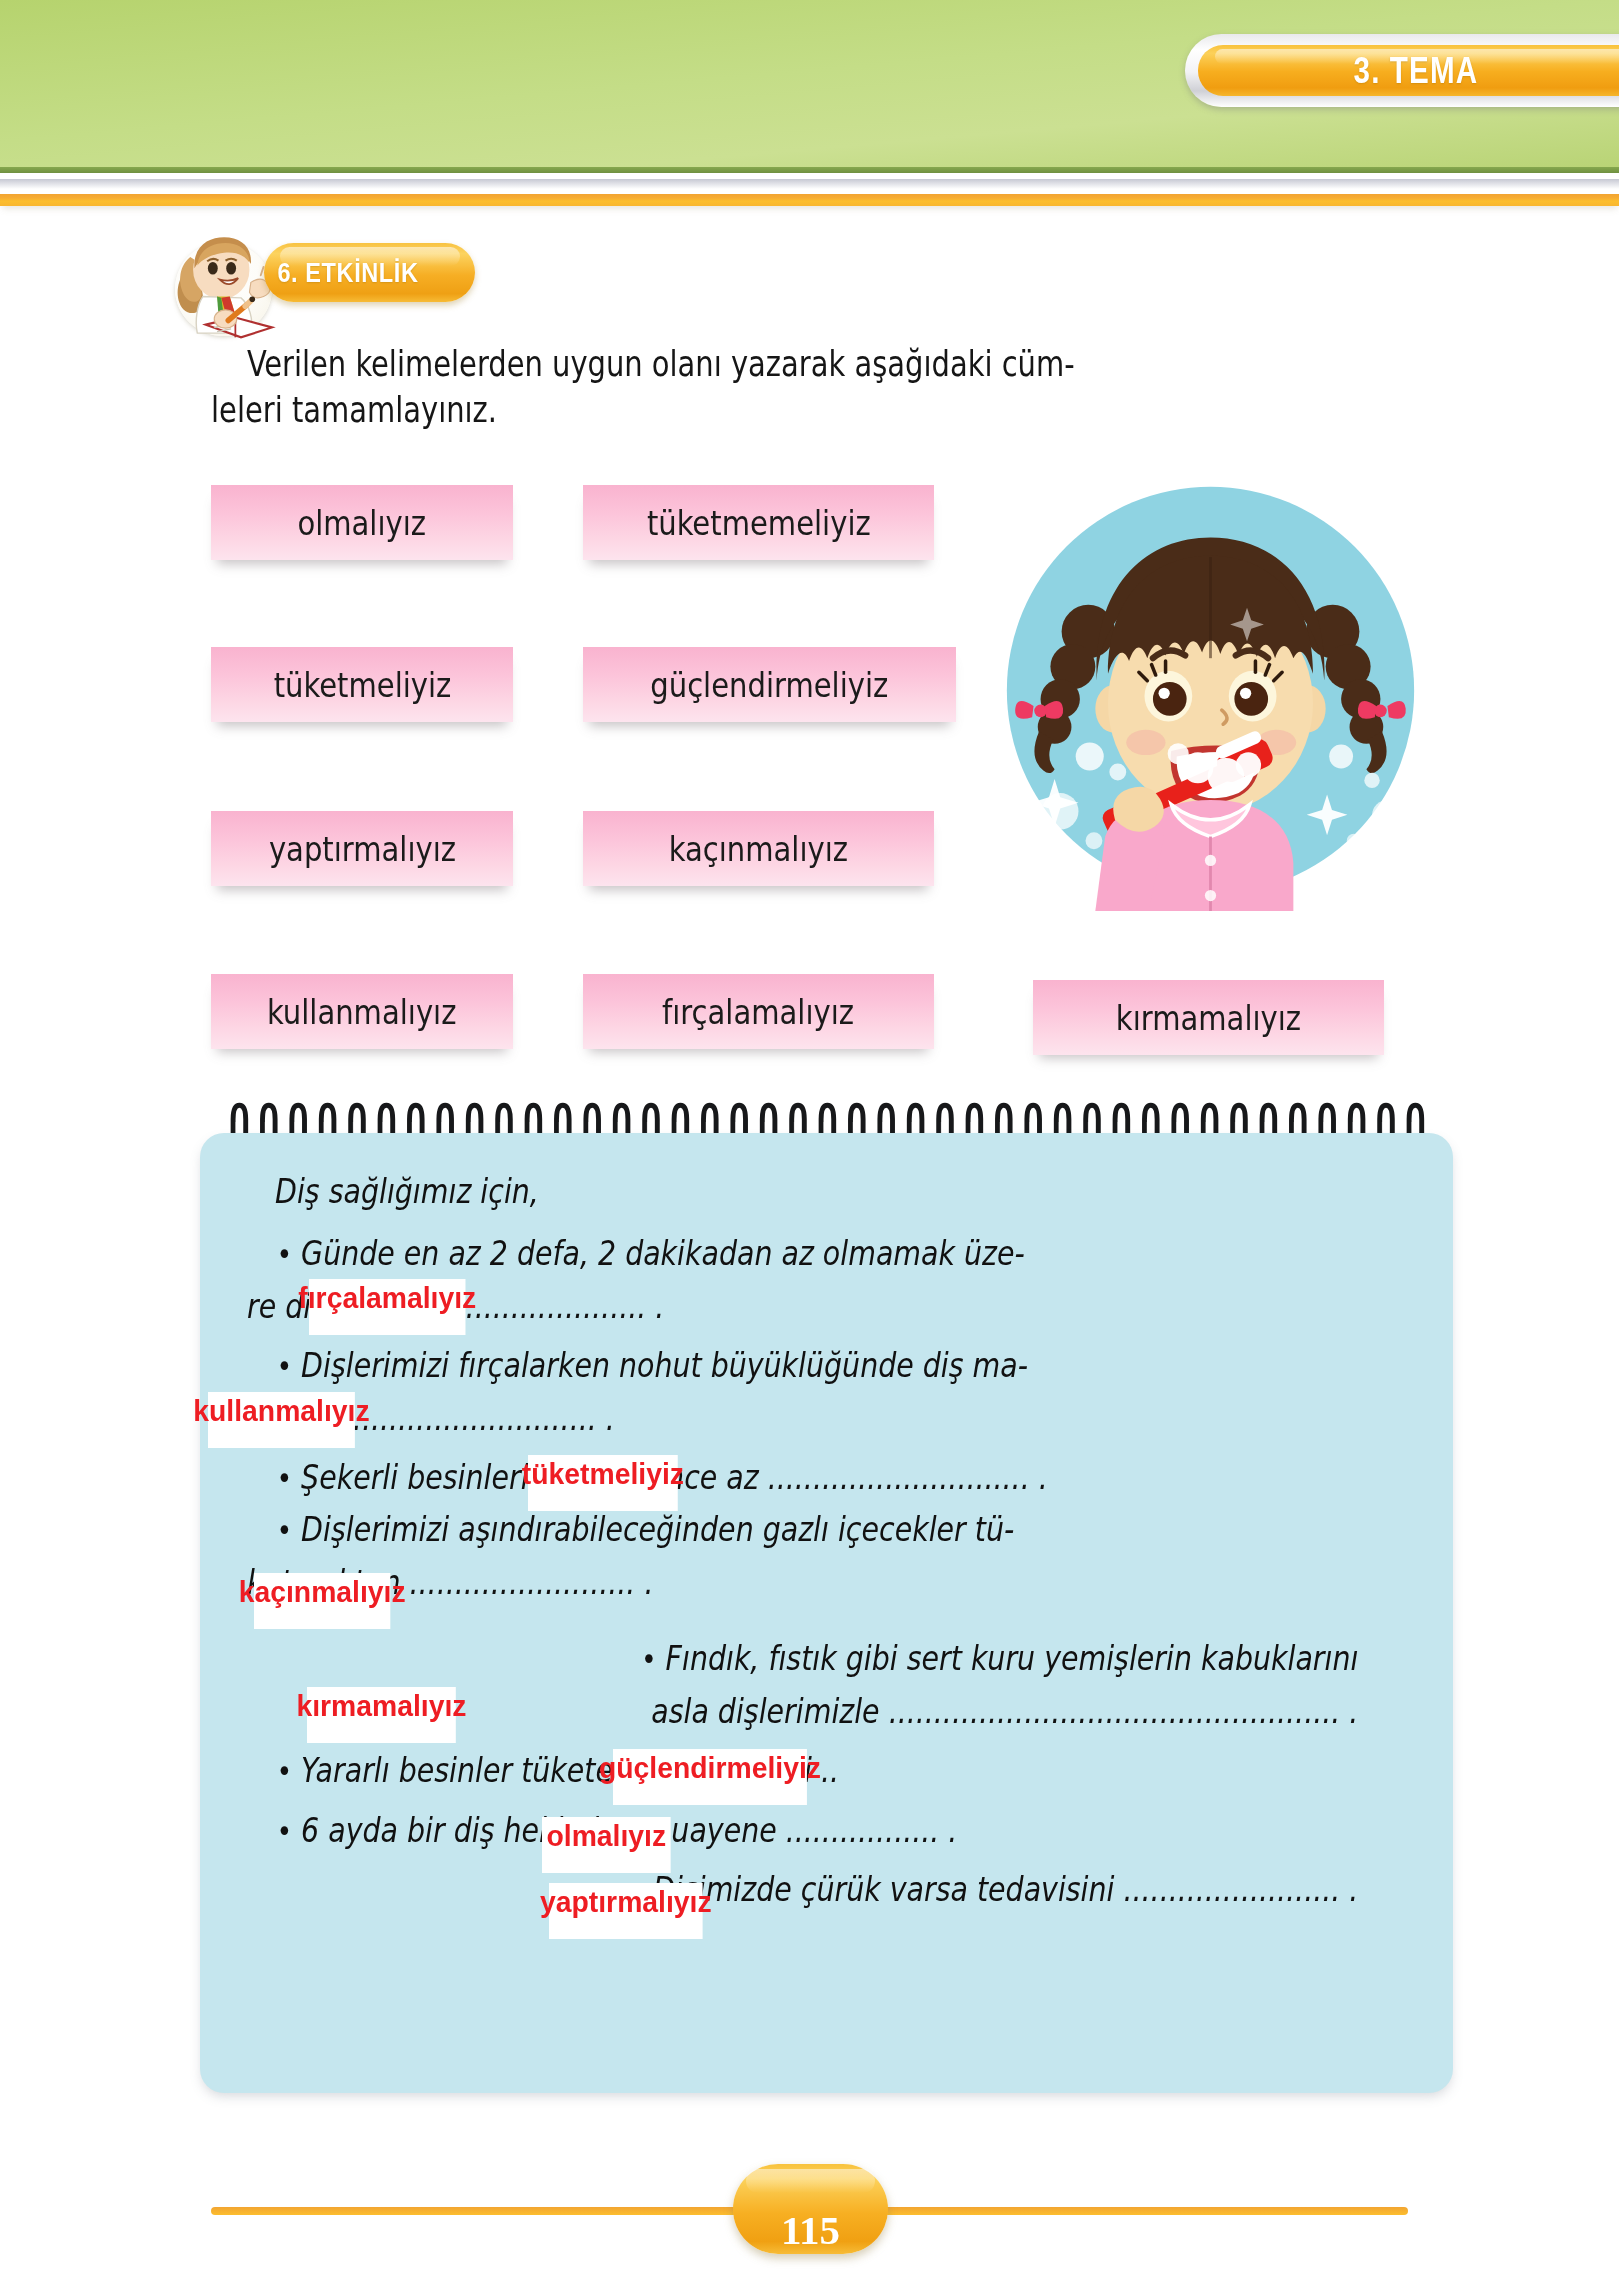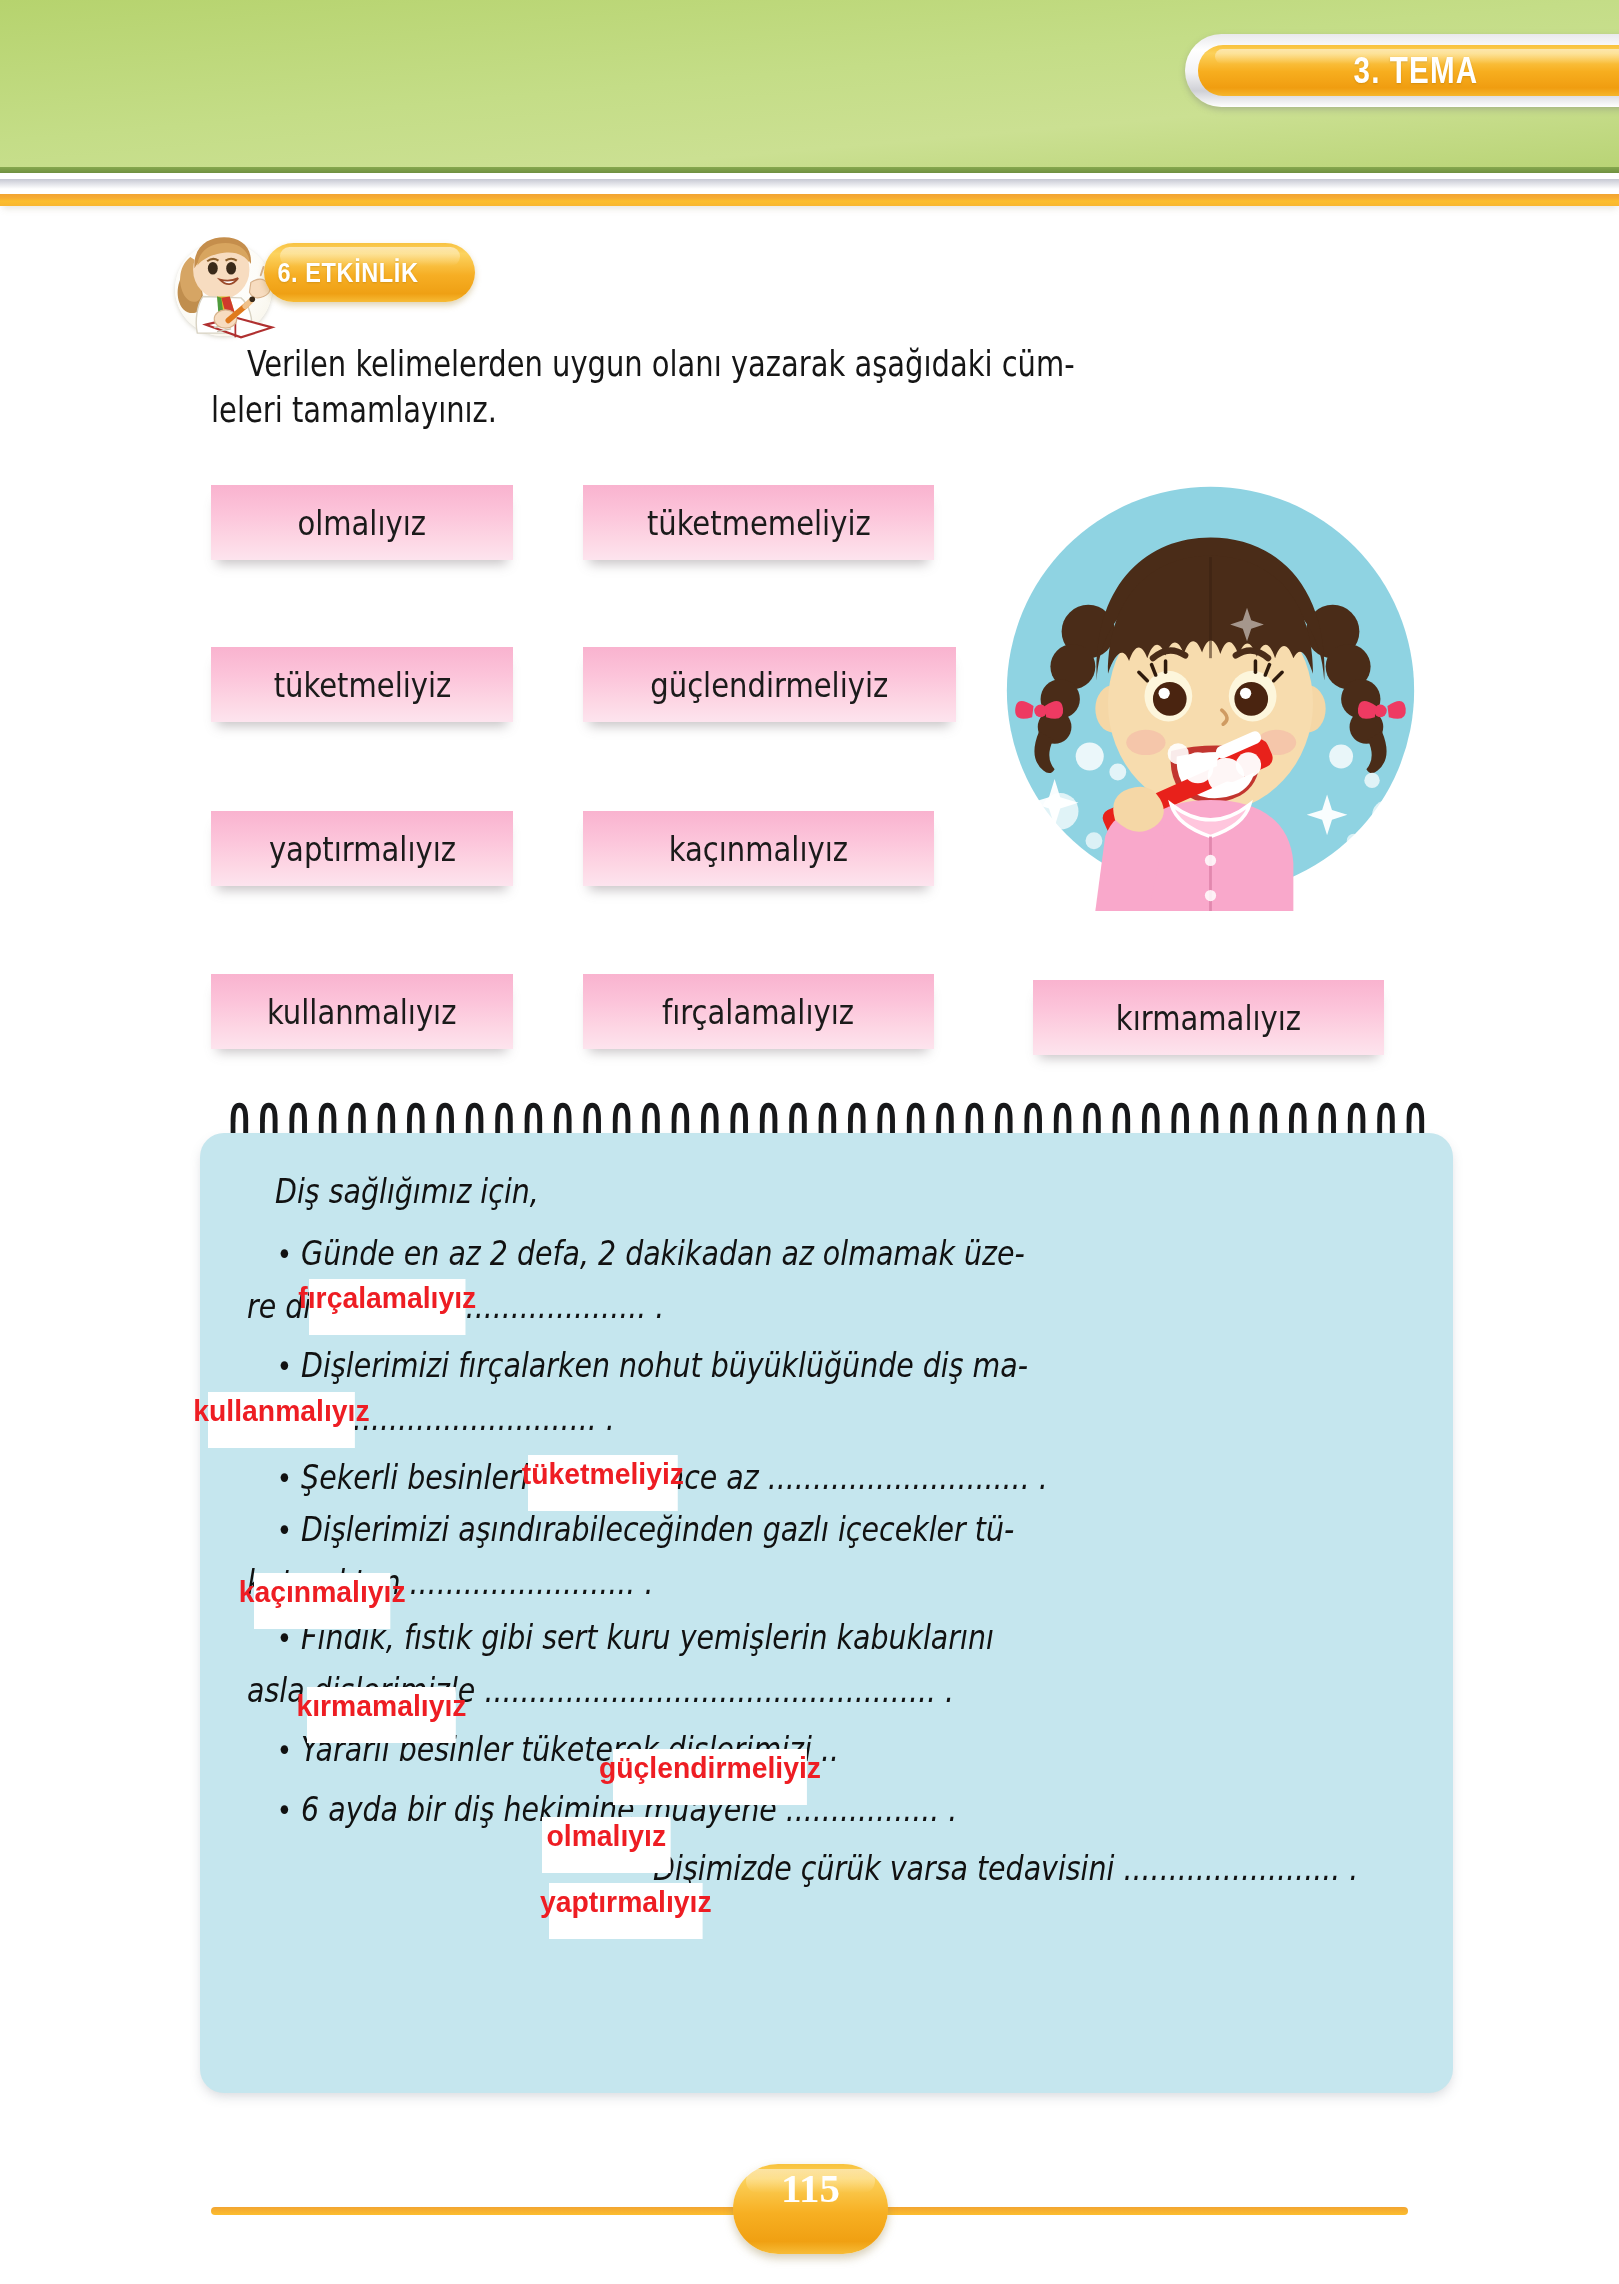--- a/index.html
+++ b/index.html
@@ -137,21 +137,21 @@
 
   
   .foot-left{position:absolute;left:211px;top:2207px;width:569px;height:8.4px;
     background:linear-gradient(to bottom,#f2a431,#fcbe2e);border-radius:4.2px;}
   .foot-right{position:absolute;left:839px;top:2207px;width:569px;height:8.4px;
     background:linear-gradient(to bottom,#f2a431,#fcbe2e);border-radius:4.2px;}
   .pagenum{
     position:absolute;left:733px;top:2164px;width:155px;height:90px;border-radius:45px;
     background:linear-gradient(to bottom,#f8c23d 0%,#fcd25c 16%,#f7af22 55%,#f0a012 86%,#f7bc37 100%);
     box-shadow:0 4.2px 9.1px rgba(150,130,70,.40);
-    display:flex;align-items:flex-start;justify-content:center;
+    display:flex;align-items:flex-end;justify-content:center;
   }
   .pagenum:before{
     content:"";position:absolute;left:12.7px;top:4.9px;right:12.7px;height:24px;border-radius:24px;
     background:linear-gradient(to bottom,rgba(255,255,255,.5),rgba(255,255,255,0));
   }
   .pagenum span{position:relative;color:#fff;font-size:41px;font-weight:bold;
     font-family:"Liberation Serif",serif;}
 </style>
 </head>
 <body>
@@ -498,21 +498,21 @@
       <div class="note-line"><span class="ind"></span><span class="bullet">•</span>&nbsp;<span>Dişlerimizi fırçalarken nohut büyüklüğünde diş ma-</span></div>
       <div class="note-line"><span>cunu </span><span>.............................. .</span></div>
     </div>
     <div style="position: relative; margin-top: 9.8px;">
       <div class="note-line"><span class="ind"></span><span class="bullet">•</span>&nbsp;<span>Şekerli besinleri olabildiğince az </span><span>............................. .</span></div>
     </div>
     <div style="position: relative; margin-top: 2px;">
       <div class="note-line"><span class="ind"></span><span class="bullet">•</span>&nbsp;<span>Dişlerimizi aşındırabileceğinden gazlı içecekler tü-</span></div>
       <div class="note-line"><span>ketmekten </span><span>......................... .</span></div>
     </div>
-    <div style="position: relative; margin-top: 6px;">
+    <div style="position: relative; margin-top: 27px; text-align: right;">
       <div class="note-line"><span class="ind"></span><span class="bullet">•</span>&nbsp;<span>Fındık, fıstık gibi sert kuru yemişlerin kabuklarını</span></div>
       <div class="note-line"><span>asla dişlerimizle </span><span>.................................................. .</span></div>
     </div>
     <div style="position: relative; margin-top: 9.8px;">
       <div class="note-line"><span class="ind"></span><span class="bullet">•</span>&nbsp;<span>Yararlı besinler tüketerek dişlerimizi </span><span>..</span></div>
     </div>
     <div style="position: relative; margin-top: 9.8px;">
       <div class="note-line"><span class="ind"></span><span class="bullet">•</span>&nbsp;<span>6 ayda bir diş hekimine muayene </span><span>................. .</span></div>
     </div>
     <div style="position: relative; margin-top: 9.8px; text-align: right;">

